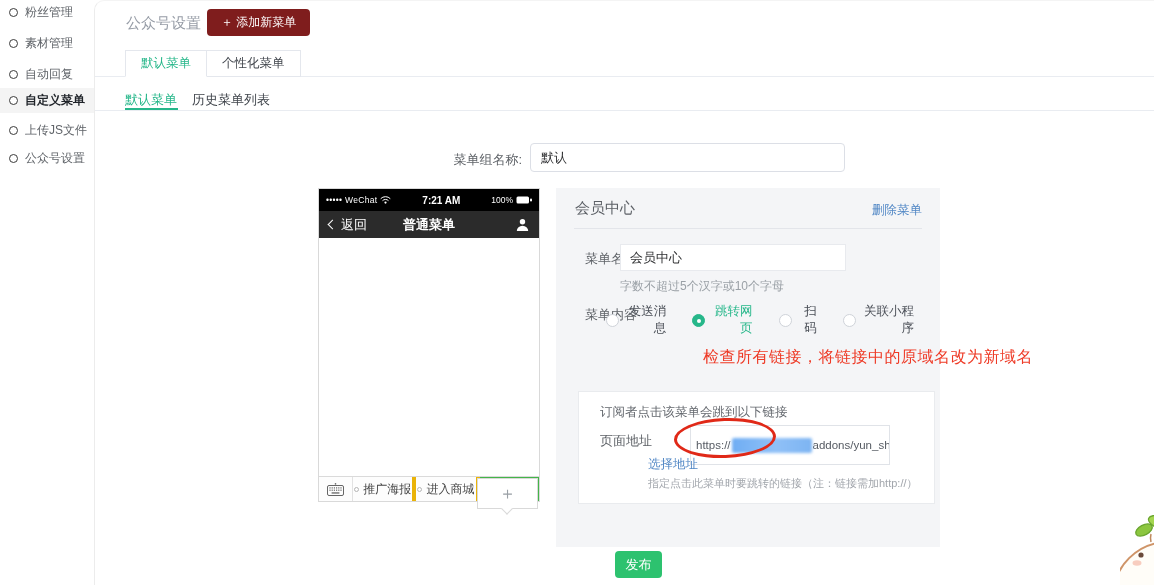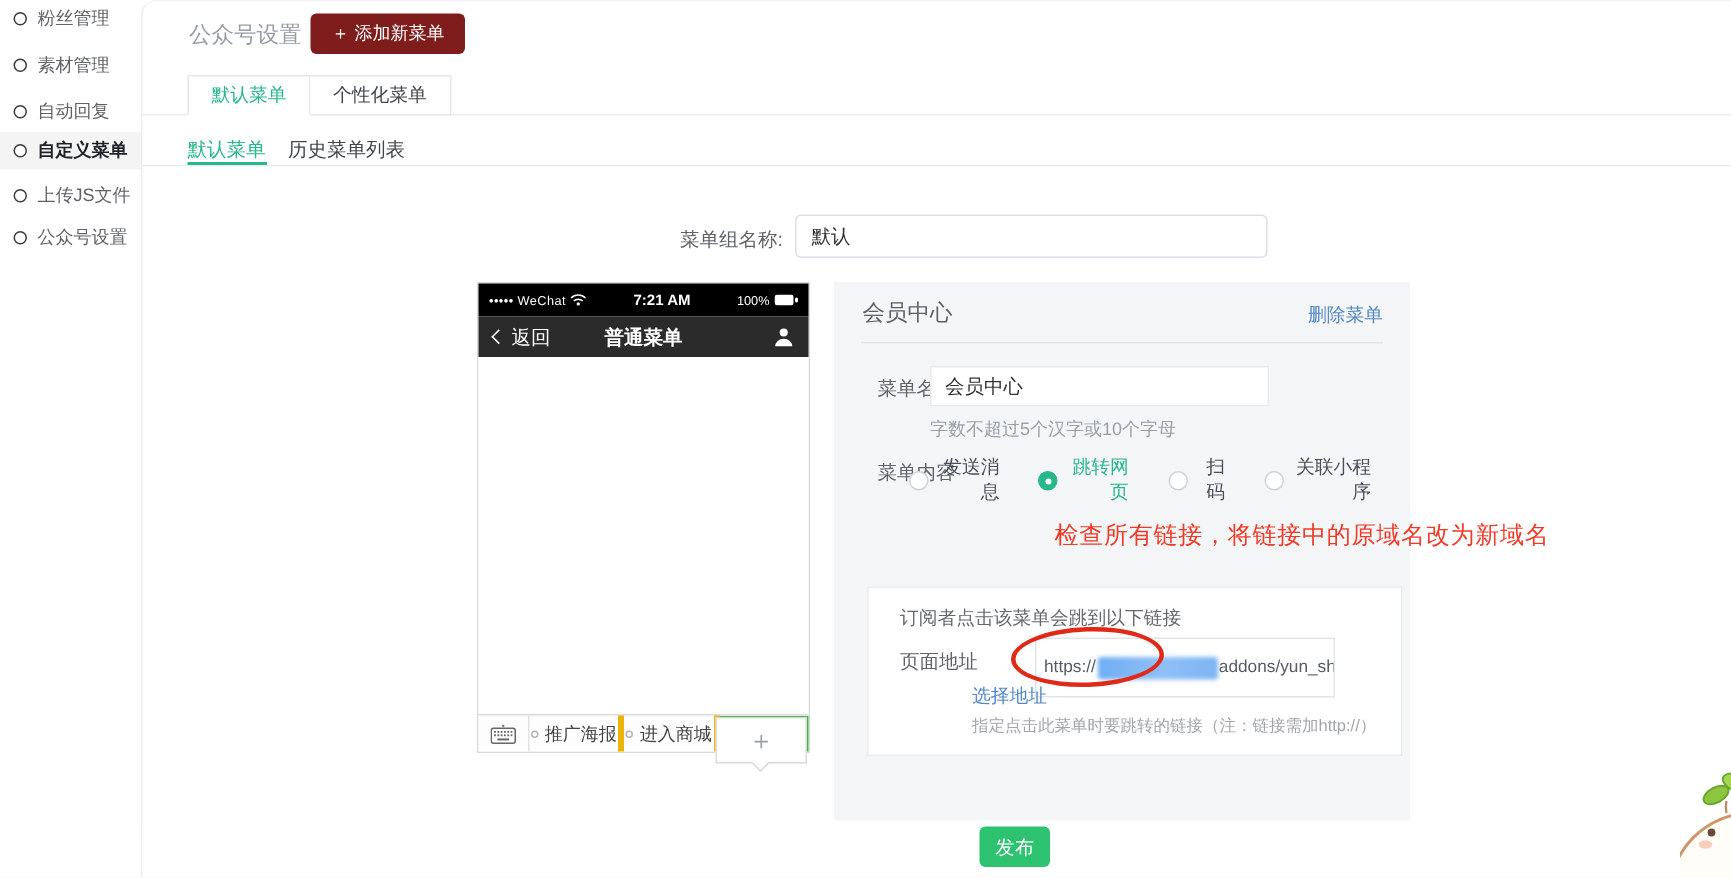--- a/index.html
+++ b/index.html
@@ -75,21 +75,21 @@
 
   .link-box { position:absolute; left:22px; top:203px; width:357px; height:113px; background:#fff; border:1px solid #e9ebee; }
   .lb-intro { position:absolute; left:21px; top:12px; font-size:12.5px; color:#64686e; }
   .lb-label { position:absolute; left:21px; top:40px; font-size:13px; color:#5f6368; }
   .url-input { position:absolute; left:69px; top:33px; width:200px; height:40px; border:1px solid #e0e3e8; background:#fff; display:flex; align-items:center; padding:16px 5px; font-size:11.5px; color:#565b63; overflow:hidden; white-space:nowrap;margin-left:42px; }
   .url-blob { width:80px; height:15px; margin:0 1px; background:linear-gradient(90deg,#6fadf3,#8fc0f7 55%,#7db4f2); border-radius:2px; filter:blur(1.5px); flex:none; }
   .red-ellipse { position:absolute; left:95px; top:26px; width:102px; height:40px; border:3px solid #e02918; border-radius:50%; transform:rotate(-2deg); pointer-events:none; }
   .choose-link { position:absolute; left:69px; top:64px; font-size:12.5px; color:#5187c5; cursor:pointer; text-decoration:none; }
   .lb-hint { position:absolute; left:69px; top:84px; font-size:11px; color:#a2a6ac; }
 
-  .publish-btn { position:absolute; left:653px; top:551px; width:47px; height:27px; background:#2dc26f; border:none; border-radius:4px; color:#fff; font-size:13px; cursor:pointer; font-family:inherit; }
+  .publish-btn { position:absolute; left:615px; top:551px; width:47px; height:27px; background:#2dc26f; border:none; border-radius:4px; color:#fff; font-size:13px; cursor:pointer; font-family:inherit; }
 
   .mascot { position:absolute; left:1120px; top:497px; }
 </style>
 </head>
 <body>
 
 <div id="page">
 
   <div class="main-card"></div>
 

